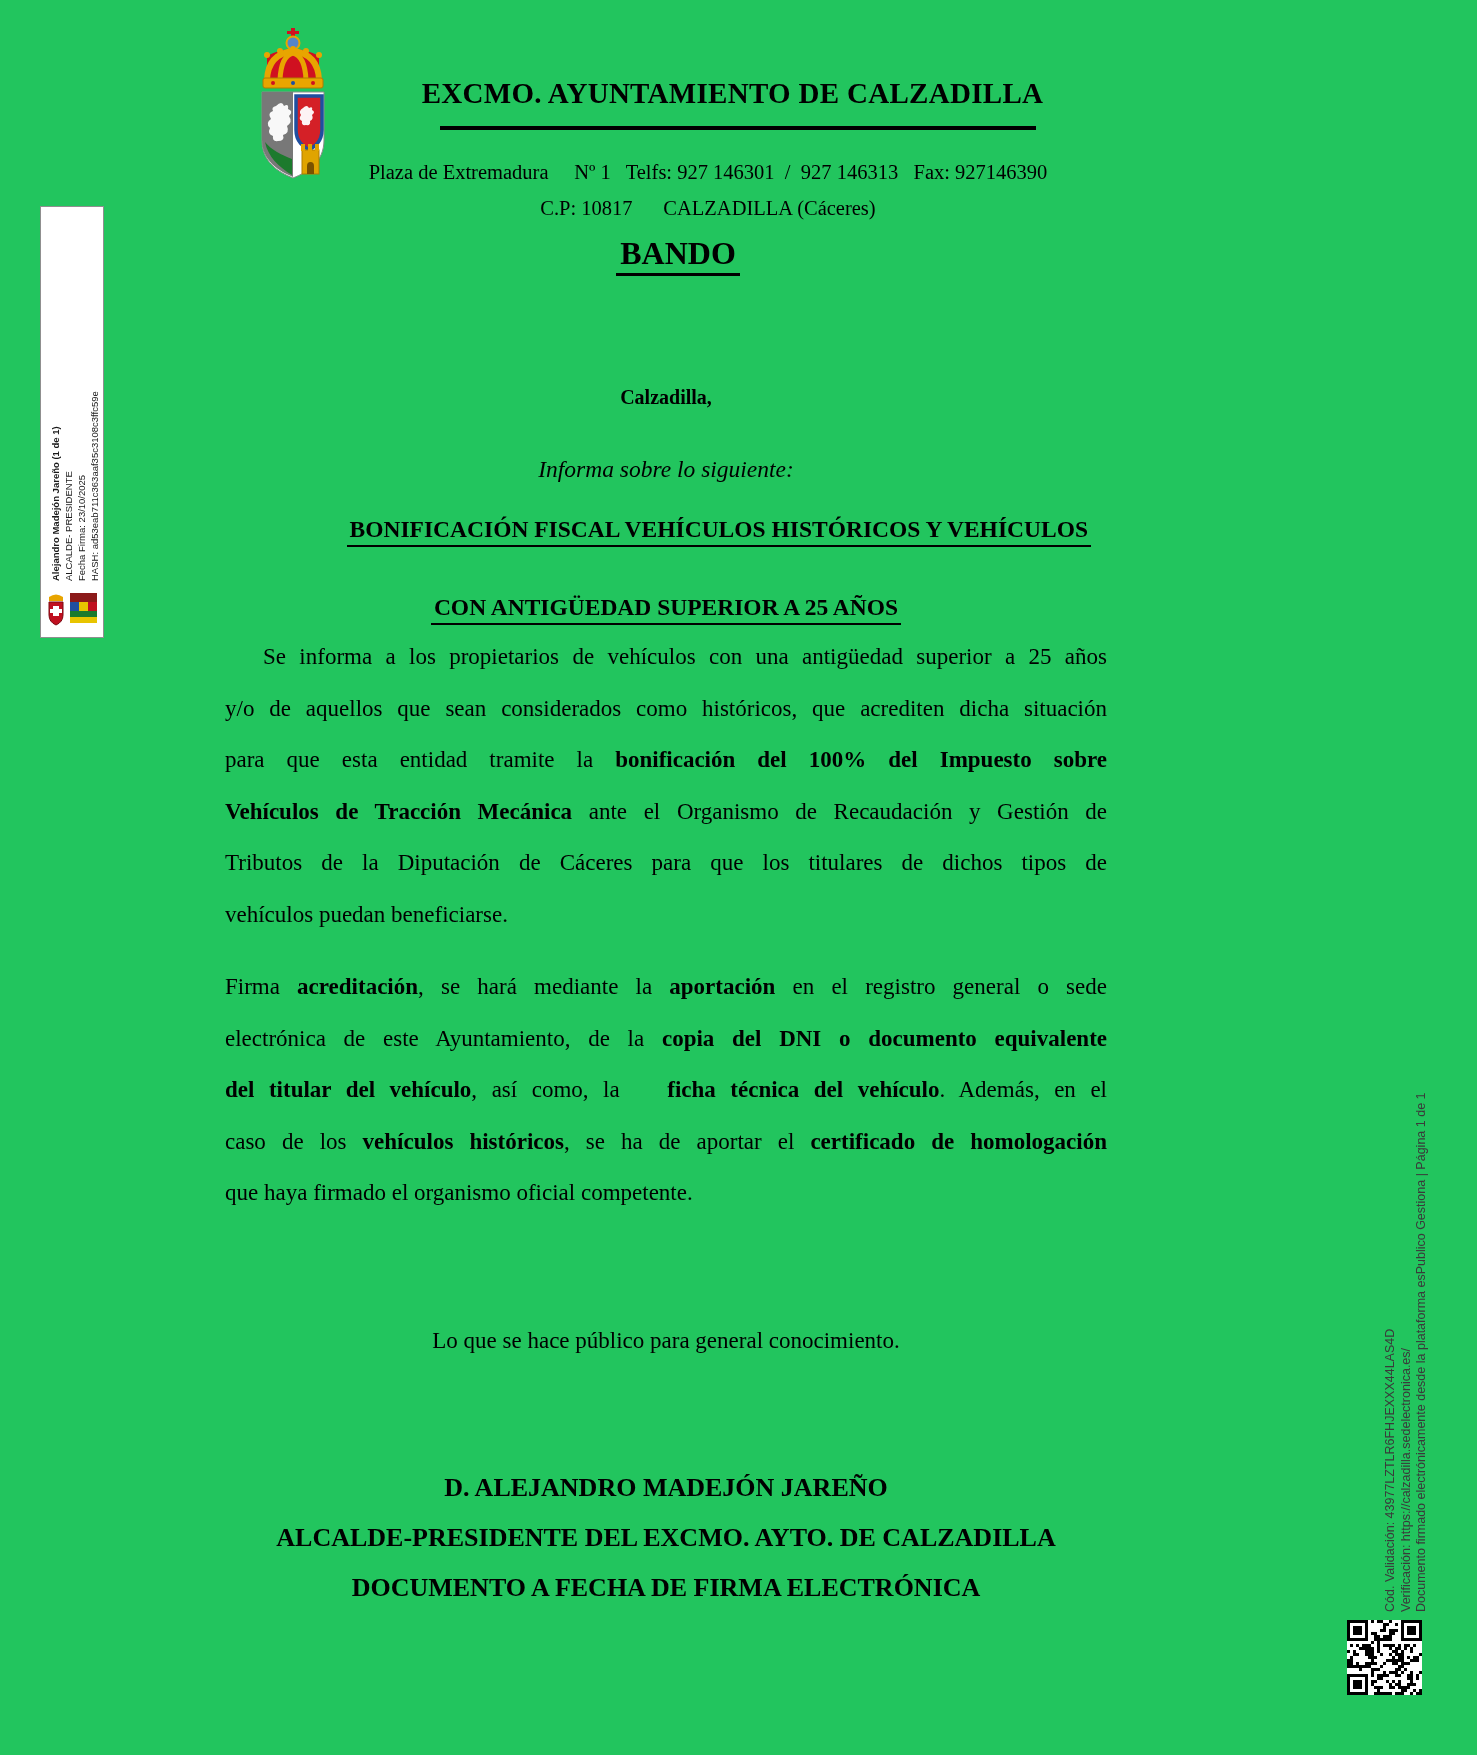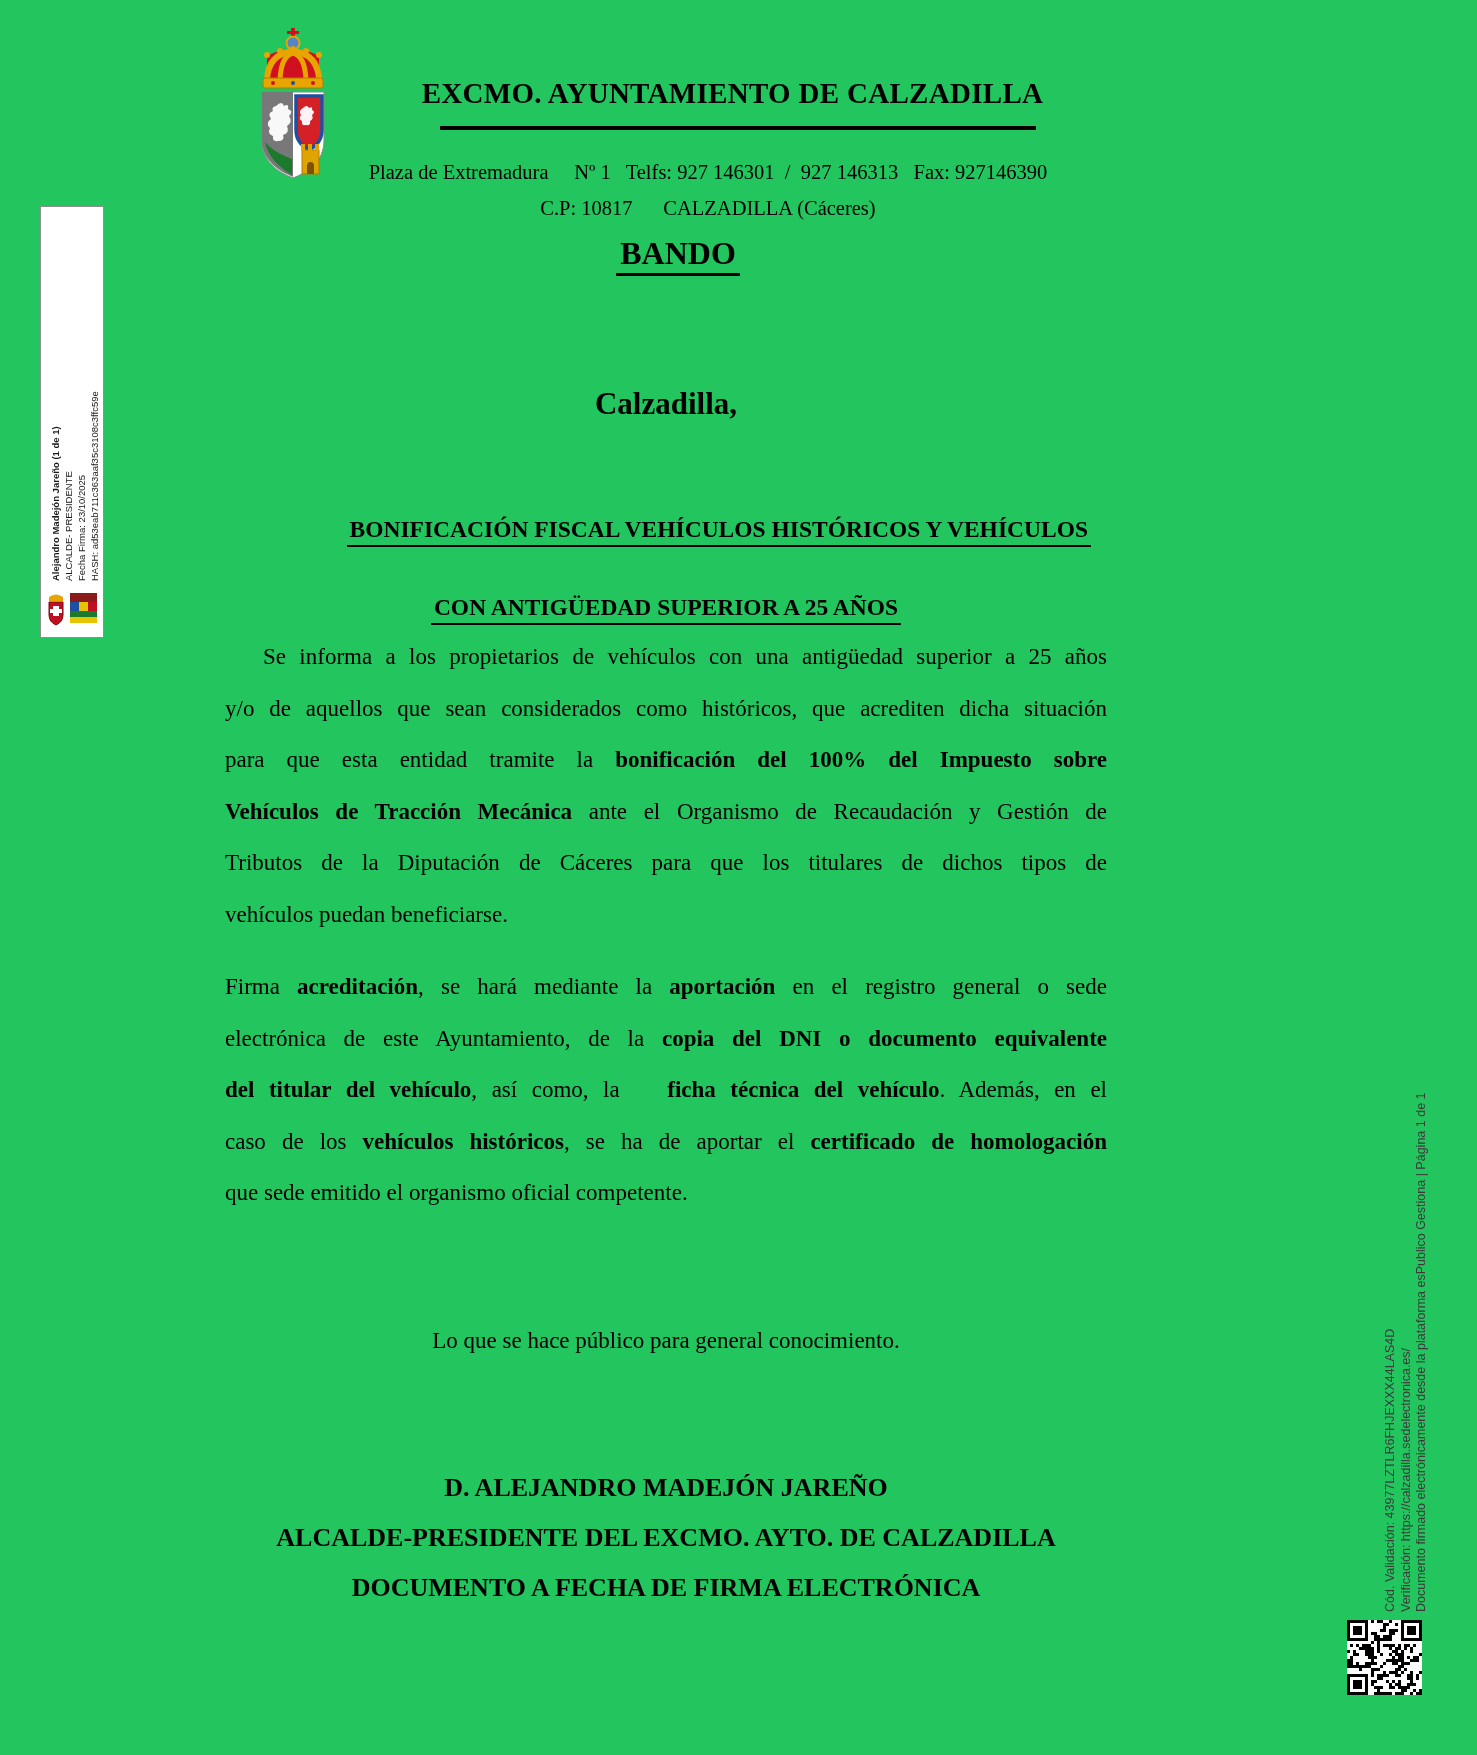--- a/index.html
+++ b/index.html
@@ -10,21 +10,21 @@
 
   .org-title{left:420px;top:77px;width:625px;font-size:29px;font-weight:bold;text-align:center;white-space:nowrap;letter-spacing:.3px;}
   .title-rule{left:440px;top:126px;width:596px;height:4px;background:#000;}
   .addr{left:278px;top:161px;width:860px;font-size:20.5px;text-align:center;}
   .postal{left:278px;top:197px;width:860px;font-size:20.5px;text-align:center;}
   .bando{left:428px;top:235px;width:500px;font-size:32px;font-weight:bold;text-align:center;}
   .u-thick{border-bottom:3.5px solid #000;padding:0 4px 2px 4px;}
   .u-head{border-bottom:2.5px solid #000;padding:0 3px 3px 3px;}
 
   .intro1{left:225px;top:320px;width:882px;font-size:23.5px;font-weight:bold;text-align:center;}
-  .intro2{left:225px;top:386px;width:882px;font-size:31px;font-weight:bold;text-align:center;}
+  .intro2{left:225px;top:386px;width:882px;font-size:20px;font-weight:bold;text-align:center;}
   .informa{left:225px;top:456px;width:882px;font-size:23.5px;font-style:italic;text-align:center;}
   .subj1{left:209px;top:516px;width:882px;font-size:23.5px;font-weight:bold;text-align:right;}
   .subj2{left:225px;top:594px;width:882px;font-size:23.5px;font-weight:bold;text-align:center;}
 
   .bodytext{left:225px;top:631px;width:882px;font-size:23px;line-height:51.5px;}
   .tline{width:100%;}
   .just{text-align:justify;text-align-last:justify;}
   .indent{padding-left:38px;box-sizing:border-box;}
   .spacer1{height:21px;}
   .spacer2{height:19px;}
@@ -90,20 +90,21 @@
   <div class="abs org-title">EXCMO. AYUNTAMIENTO DE CALZADILLA</div>
   <div class="abs title-rule"></div>
   <div class="abs addr nowrap">Plaza de Extremadura     Nº 1   Telfs: 927 146301  /  927 146313   Fax: 927146390</div>
   <div class="abs postal nowrap">C.P: 10817      CALZADILLA (Cáceres)</div>
 
   <div class="abs bando">
     <span class="u-thick">BANDO</span>
   </div>
 
   <div class="abs intro2">Calzadilla,</div>
+  <div class="abs informa">Informa sobre lo siguiente:</div>
   <div class="abs subj1">
     <span class="u-head">BONIFICACIÓN FISCAL VEHÍCULOS HISTÓRICOS Y VEHÍCULOS</span>
   </div>
   <div class="abs subj2">
     <span class="u-head">CON ANTIGÜEDAD SUPERIOR A 25 AÑOS</span>
   </div>
 
   <div class="abs bodytext">
     <div>
         <div class="tline just indent"><span>Se informa a los propietarios de vehículos con una antigüedad superior a 25 años</span></div>
@@ -112,21 +113,21 @@
         <div class="tline just"><span style="font-weight: bold;">Vehículos de Tracción Mecánica</span><span> ante el Organismo de Recaudación y Gestión de</span></div>
         <div class="tline just"><span>Tributos de la Diputación de Cáceres para que los titulares de dichos tipos de</span></div>
         <div class="tline"><span>vehículos puedan beneficiarse.</span></div>
       </div>
     <div class="spacer1"></div>
     <div>
         <div class="tline just"><span>Firma </span><span style="font-weight: bold;">acreditación</span><span>, se hará mediante la </span><span style="font-weight: bold;">aportación</span><span> en el registro general o sede</span></div>
         <div class="tline just"><span>electrónica de este Ayuntamiento, de la </span><span style="font-weight: bold;">copia del DNI o documento equivalente</span></div>
         <div class="tline just"><span style="font-weight: bold;">del titular del vehículo</span><span>, así como, la </span><span style="font-weight: bold; margin-left: 33px;">ficha técnica del vehículo</span><span>. Además, en el</span></div>
         <div class="tline just"><span>caso de los </span><span style="font-weight: bold;">vehículos históricos</span><span>, se ha de aportar el </span><span style="font-weight: bold;">certificado de homologación</span></div>
-        <div class="tline"><span>que sede emitido el organismo oficial competente.</span></div>
+        <div class="tline"><span>que haya firmado el organismo oficial competente.</span></div>
       </div>
     <div class="spacer2"></div>
     <div class="spacer3"></div>
     <div>
         <div class="tline" style="text-align: center;"><span>Lo que se hace público para general conocimiento.</span></div>
       </div>
   </div>
 
   <div class="abs sigblock">
     <div>D. ALEJANDRO MADEJÓN JAREÑO</div>

